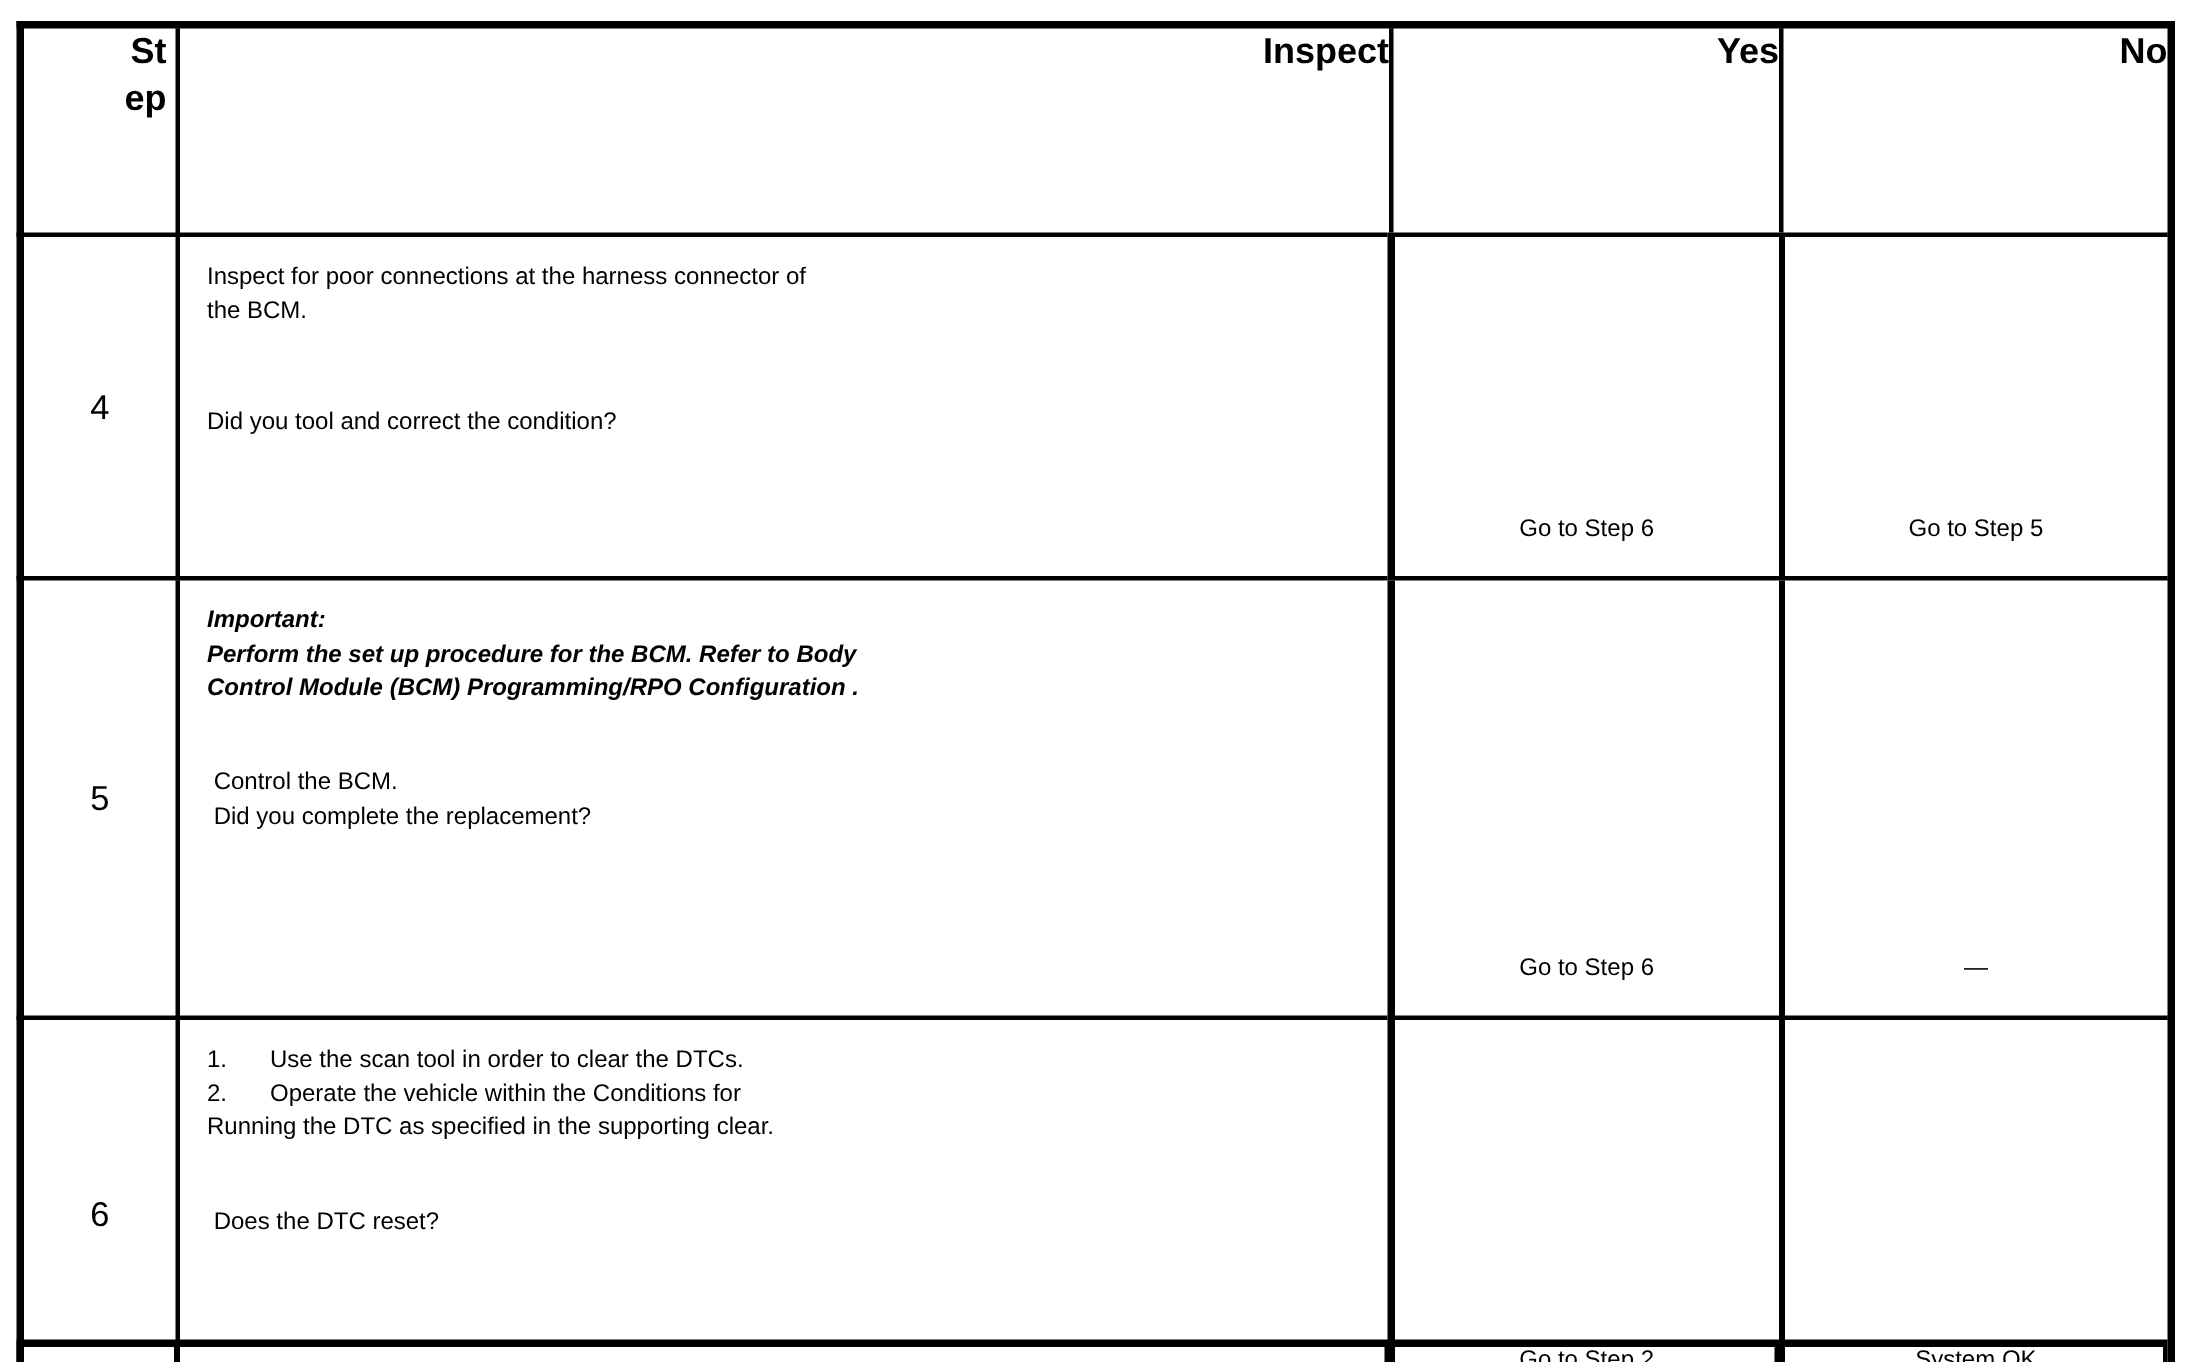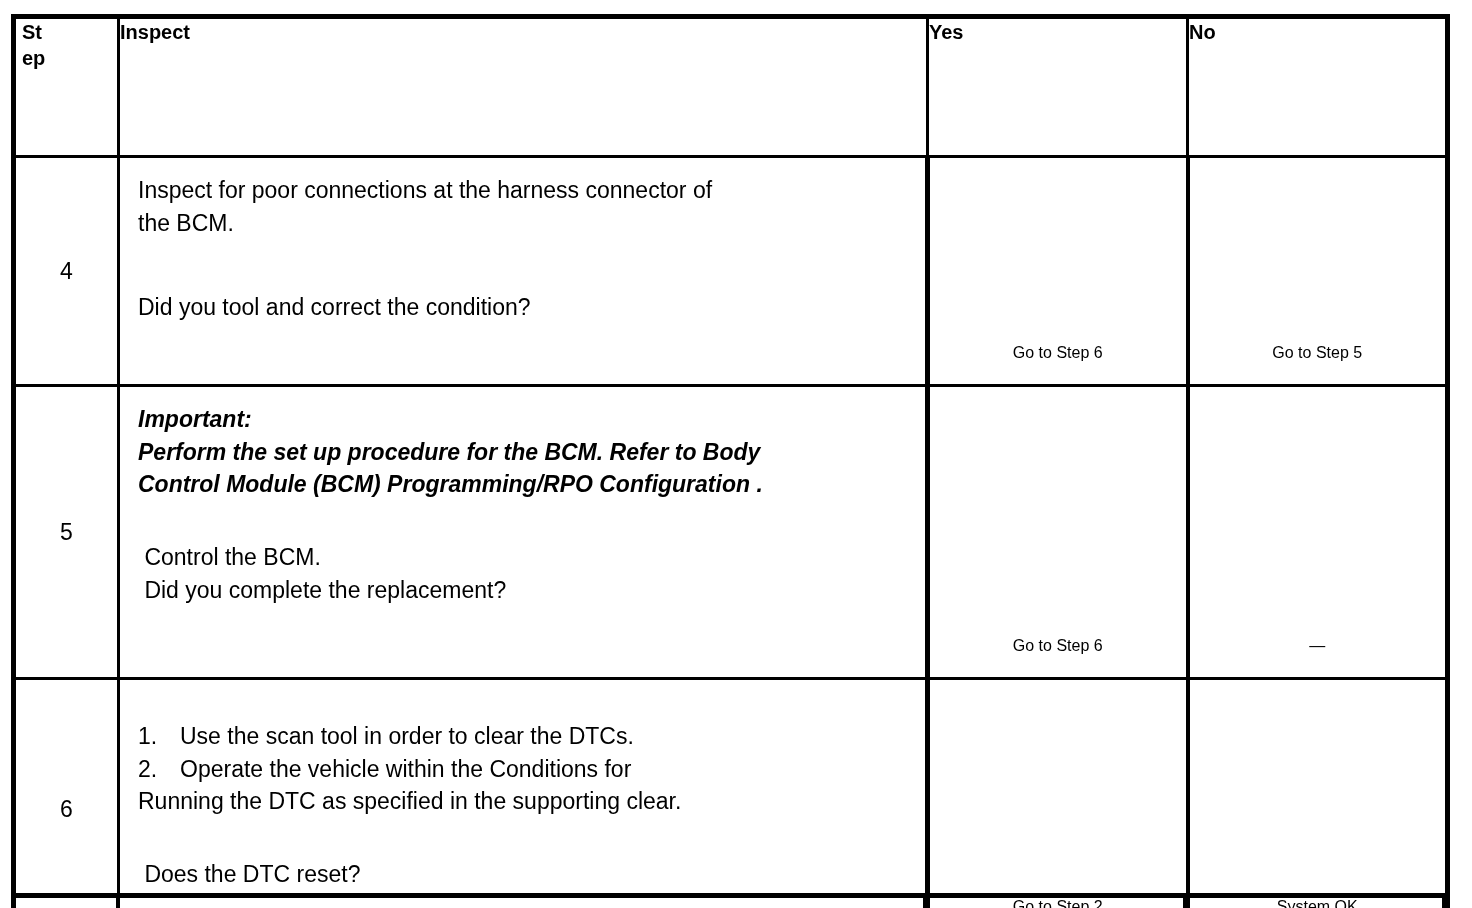--- a/index.html
+++ b/index.html
@@ -48,23 +48,23 @@
 
   
   .dtc-table {
     border: 5px solid #000000;
   }
 
   thead th {
     border-bottom: 5px solid #000000;
     border-top: none;
     vertical-align: middle;
-    text-align: left;
+    text-align: right;
     height: 136px;
-    font-size: 20px;
+    font-size: 24px;
     font-weight: bold;
     line-height: 1.30;
   }
   thead th.th-step {
     border-left: none;
   }
   thead th.th-no {
     border-right: none;
   }
   thead th .hdr-wrap {
@@ -83,21 +83,21 @@
     border-left: none;
     border-right: 3px solid #000000;
     vertical-align: middle;
     text-align: center;
     font-size: 23px;
   }
   tbody td.cell-action {
     border-left: 3px solid #000000;
     border-right: 5px solid #000000;
     padding: 16px 14px 10px 18px;
-    font-size: 23px;
+    font-size: 16px;
     line-height: 1.42;
   }
   tbody td.cell-yes {
     border-left: 5px solid #000000;
     border-right: 4px solid #000000;
   }
   tbody td.cell-no {
     border-left: 4px solid #c4b5fd;
     border-right: none;
   }
@@ -113,21 +113,20 @@
   .row-h5 td { height: 264px; }
   .row-h6 td { height: 232px; }
 
   .line      { display: block; white-space: pre; }
   .line.bold { font-weight: bold; font-style: italic; }
   .spacer    { display: block; height: 26px; }
   .spacer.sm { height: 14px; }
 
   .numlist {
     display: block;
-    margin-top: 24px;
   }
   .numlist .li {
     display: block;
     white-space: pre;
     padding-left: 0;
   }
   .numlist .num {
     display: inline-block;
     width: 42px;
   }

